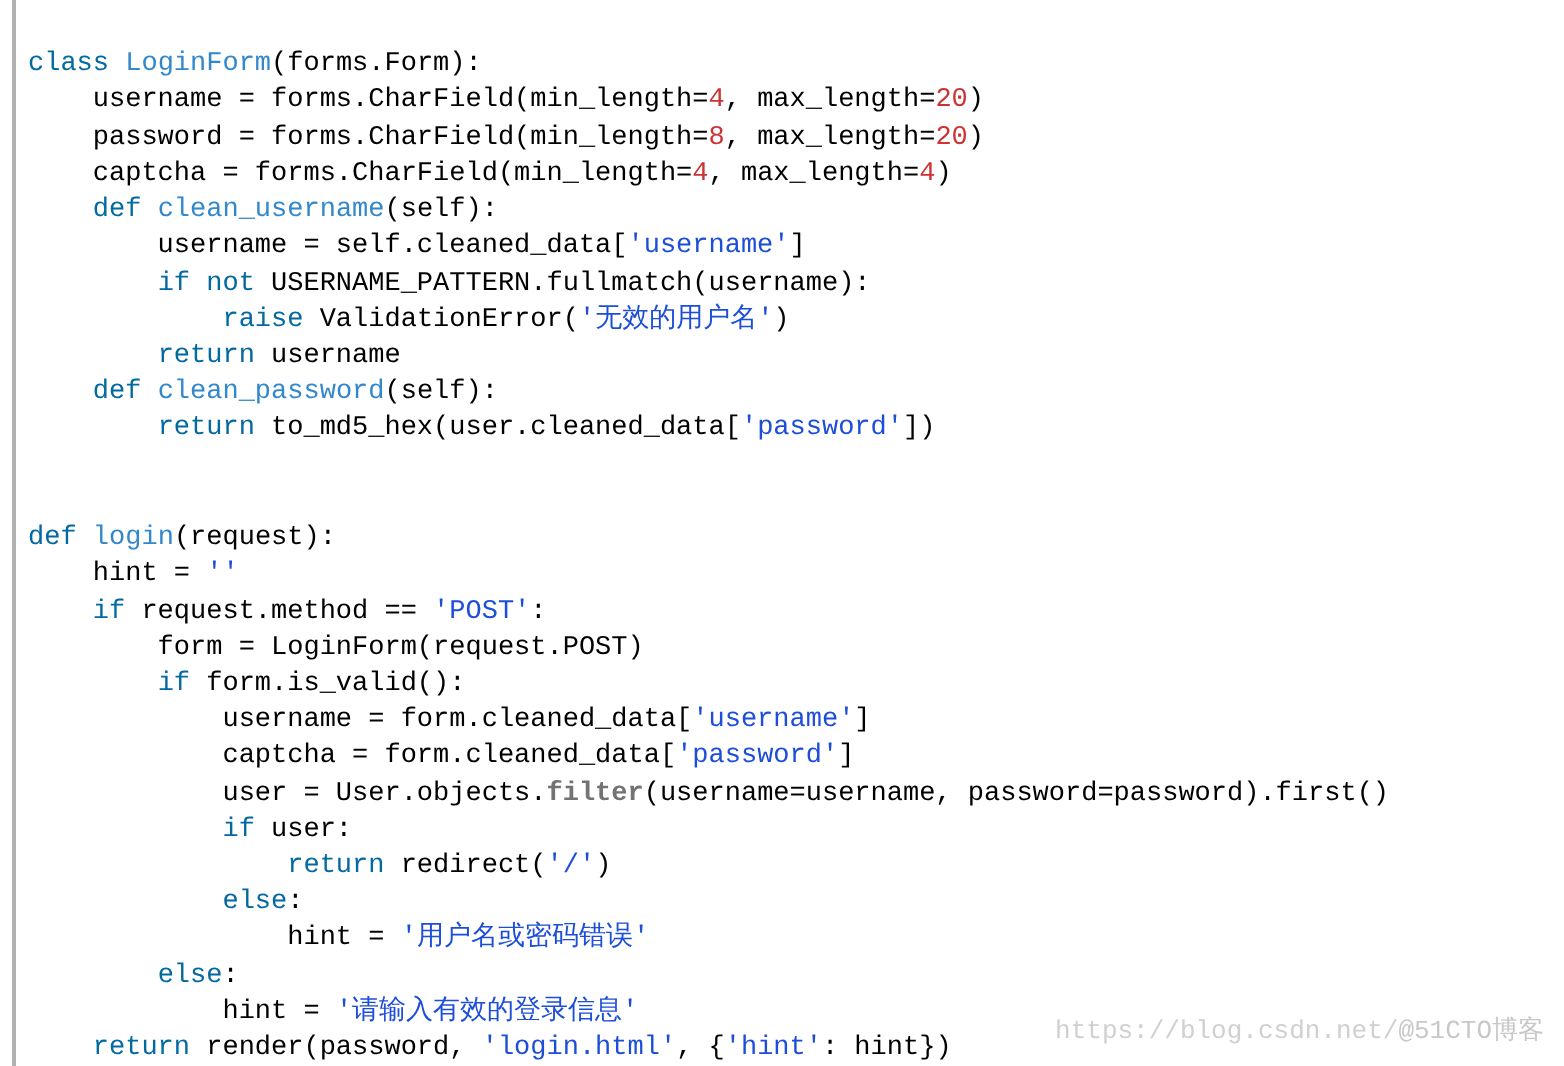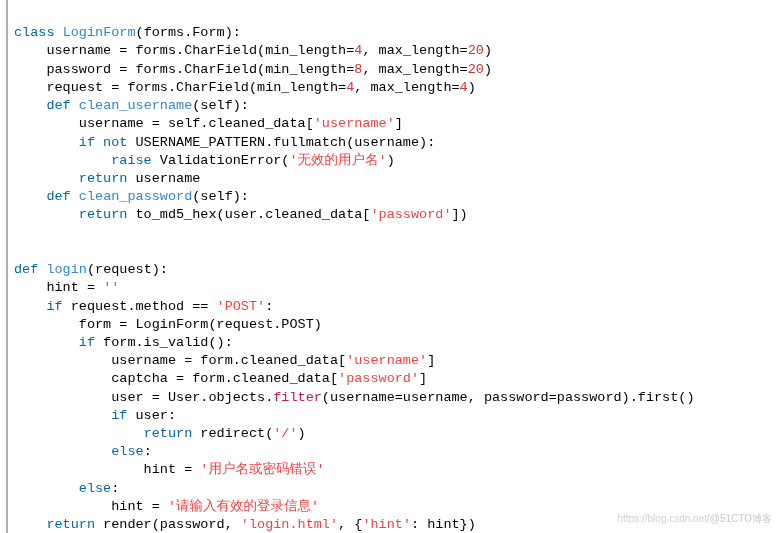--- a/index.html
+++ b/index.html
@@ -26,44 +26,44 @@
   .code {
     position: absolute;
     left: 14px;
     top: 6px;
     white-space: pre;
     color: #000;
   }
   .kw { color: #0369a1; }
   .cls { color: #3388cc; margin-top: 13px; }
   .fn { color: #3388cc; }
-  .str { color: #ef4444; }
+  .str { color: #1d4ed8; }
   .num { color: #cc3333; }
-  .filter { color: #be185d; }
+  .filter { color: #737373; font-weight: bold; }
   .watermark {
     position: absolute;
     right: 10px;
     bottom: 8px;
     color: #d0d0d0;
-    font-family: Liberation Sans, sans-serif;
-    font-size: 10px;
+    font-family: Liberation Mono, monospace;
+    font-size: 13px;
     pointer-events: none;
   }
   .wm-b { color: #c8c8c8; }
 </style>
 </head>
 <body>
 
 <div class="gutter"></div>
 
 <div class="code">
 <span><span class="kw">class</span> <span class="cls">LoginForm</span><span>(forms.Form):</span></span>
 <span><span>    username = forms.CharField(min_length=</span><span class="num">4</span><span>, max_length=</span><span class="num">20</span><span>)</span></span>
 <span><span>    password = forms.CharField(min_length=</span><span class="num">8</span><span>, max_length=</span><span class="num">20</span><span>)</span></span>
-<span><span>    request = forms.CharField(min_length=</span><span class="num">4</span><span>, max_length=</span><span class="num">4</span><span>)</span></span>
+<span><span>    captcha = forms.CharField(min_length=</span><span class="num">4</span><span>, max_length=</span><span class="num">4</span><span>)</span></span>
 <span>    <span class="kw">def</span> <span class="fn">clean_username</span><span>(self):</span></span>
 <span><span>        username = self.cleaned_data[</span><span class="str">'username'</span><span>]</span></span>
 <span>        <span class="kw">if not</span><span> USERNAME_PATTERN.fullmatch(username):</span></span>
 <span>            <span class="kw">raise</span><span> ValidationError(</span><span class="str">'无效的用户名'</span><span>)</span></span>
 <span>        <span class="kw">return</span><span> username</span></span>
 <span>    <span class="kw">def</span> <span class="fn">clean_password</span><span>(self):</span></span>
 <span>        <span class="kw">return</span><span> to_md5_hex(user.cleaned_data[</span><span class="str">'password'</span><span>])</span></span>
 <span> </span>
 <span> </span>
 <span><span class="kw">def</span> <span class="fn">login</span><span>(request):</span></span>

